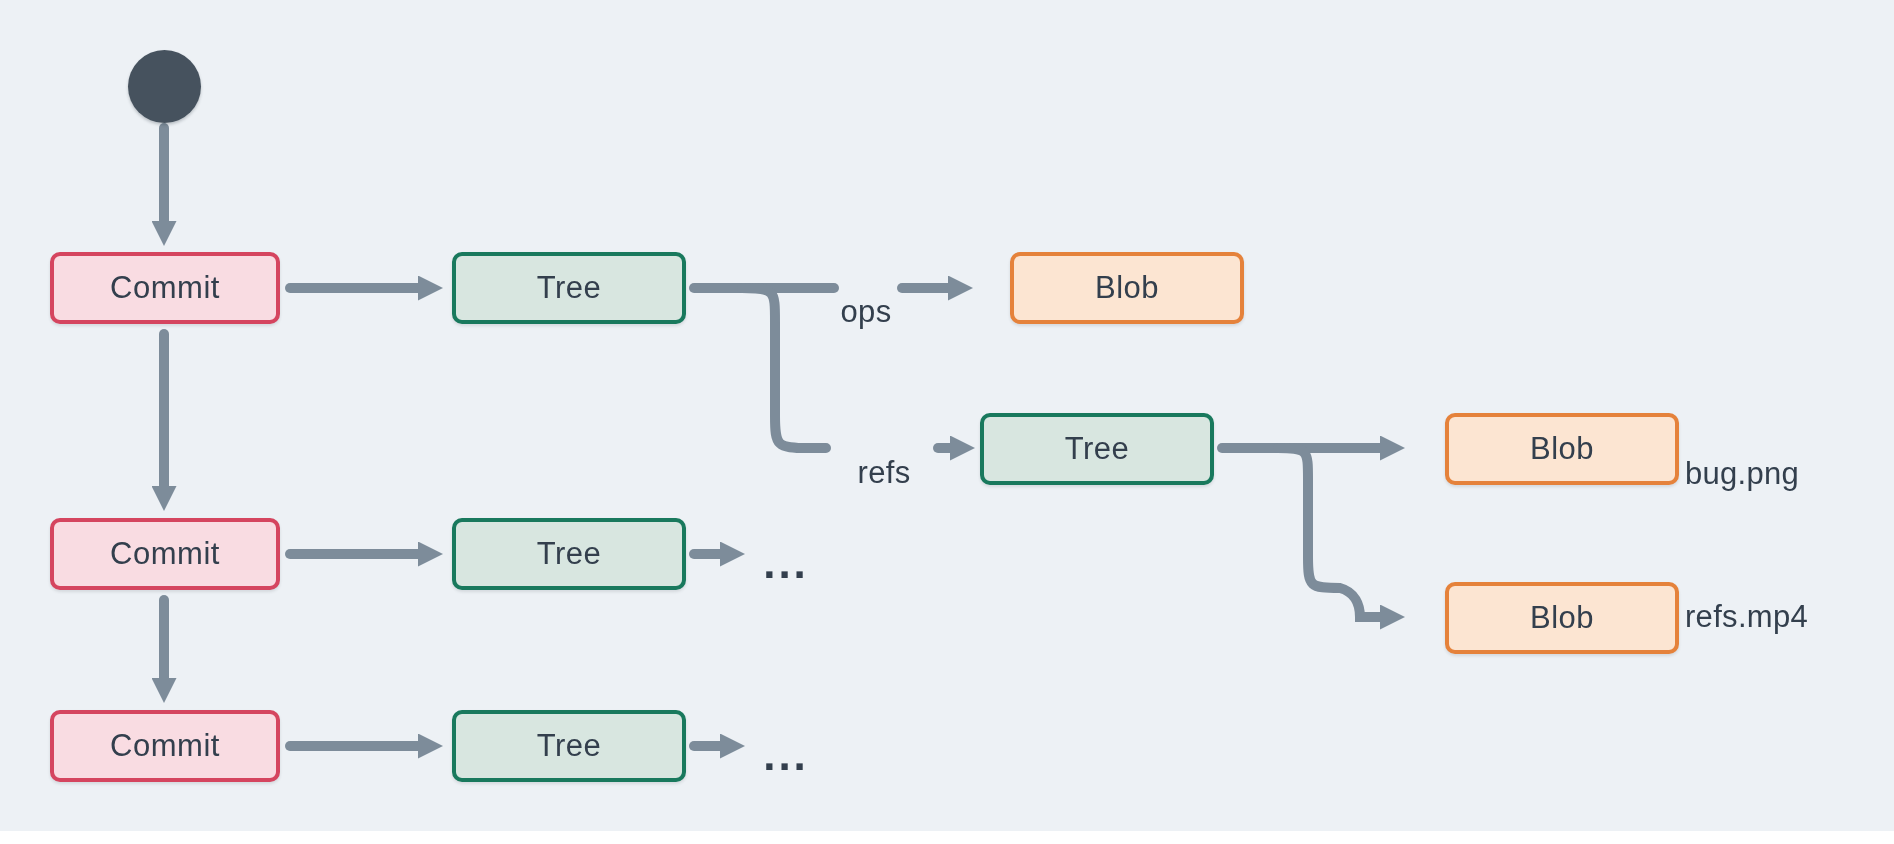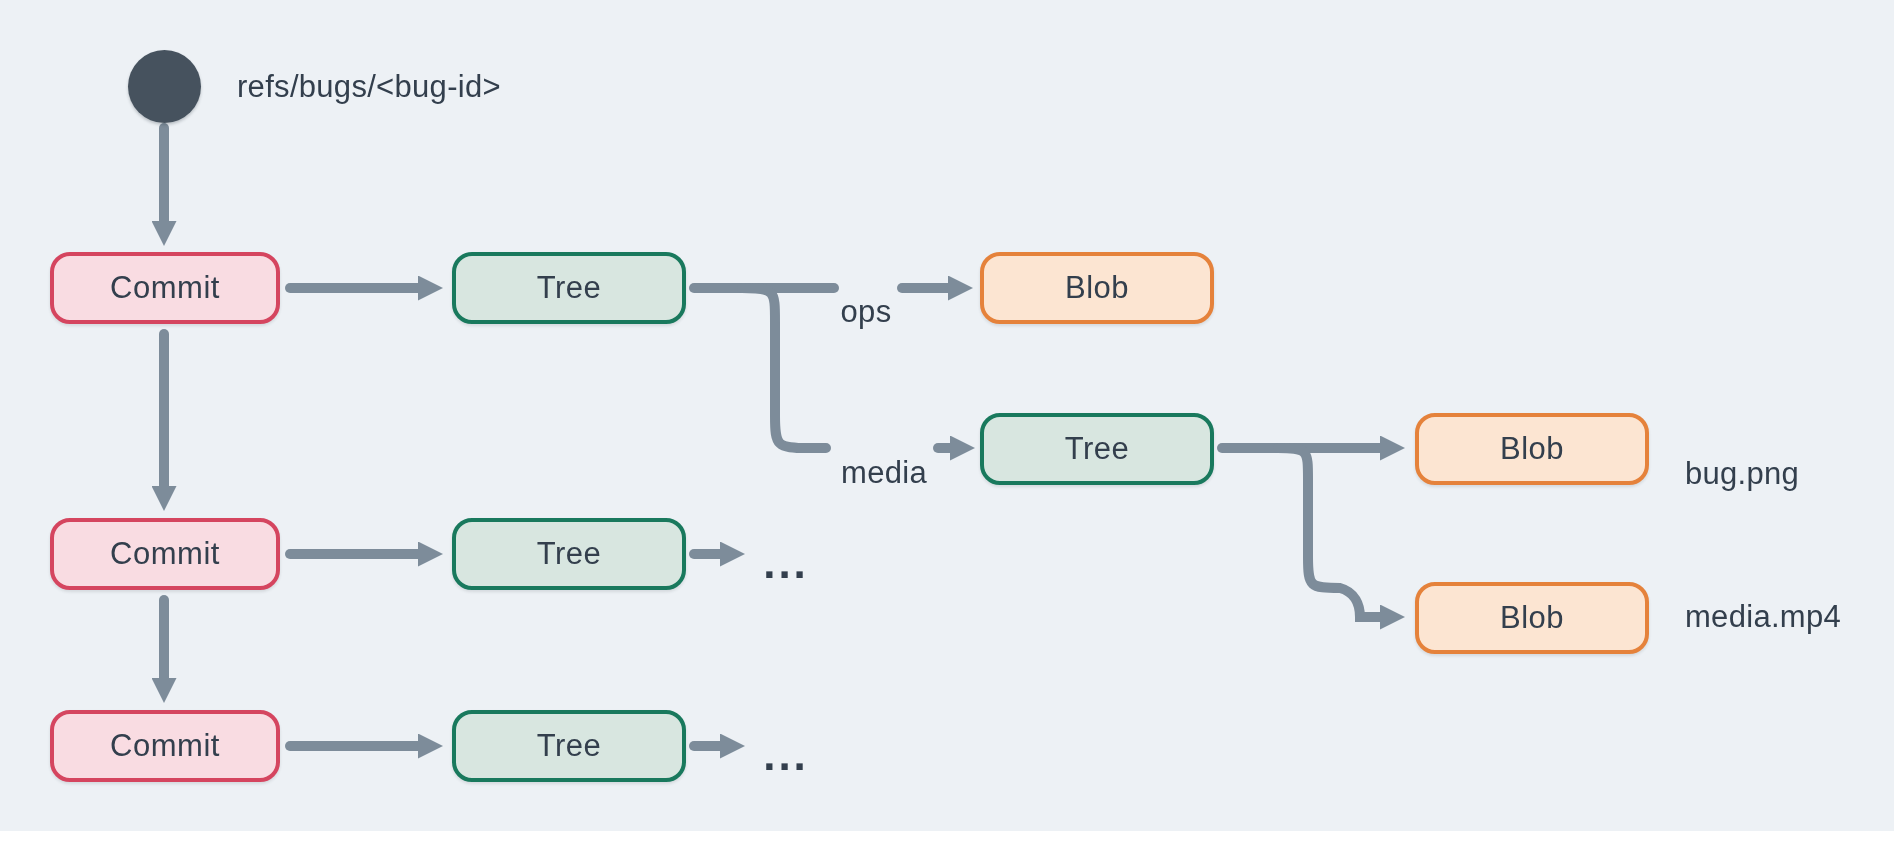--- a/index.html
+++ b/index.html
@@ -22,27 +22,27 @@
   svg.wires{position:absolute; inset:0; width:1894px; height:844px; pointer-events:none;}
   .connector{stroke:var(--arrow); stroke-width:10; fill:none; stroke-linecap:round;}
   .arrowhead{fill:var(--arrow);}
   .ref-circle{
     position:absolute; left:128px; top:50px; width:73px; height:73px;
     border-radius:50%; background:var(--ref-circle);
     box-shadow:0 2px 3px rgba(40,50,60,.25);
   }
   .node{
     position:absolute; display:flex; align-items:center; justify-content:center;
-    border-radius:20px; border:4px solid; box-sizing:border-box;
+    border-radius:10px; border:4px solid; box-sizing:border-box;
     font-size:31px; font-weight:500; color:var(--text); letter-spacing:.5px;
     box-shadow:0 2px 3px rgba(40,50,60,.12);
   }
   .node.commit{background:var(--commit-fill); border-color:var(--commit-border);}
   .node.tree{background:var(--tree-fill); border-color:var(--tree-border);}
-  .node.blob{background:var(--blob-fill); border-color:var(--blob-border);}
+  .node.blob{background:var(--blob-fill); border-color:var(--blob-border);margin-left:30px;}
   .lbl{
     position:absolute; color:var(--text); font-size:31px; white-space:nowrap;
     transform:translateY(-50%); letter-spacing:.3px;
   }
   .lbl.centered{transform:translate(-50%,-50%);margin-top:24px;}
   .ellipsis{
     position:absolute; color:var(--text); font-size:44px; font-weight:700;
     letter-spacing:3px; line-height:1; transform:translate(-50%,-50%);
   }
 </style>
@@ -74,46 +74,45 @@
     <path class="connector" d="M164,334 L164,486" marker-end="url(#ah)"></path>
     <path class="connector" d="M290,554 L418,554" marker-end="url(#ah)"></path>
     <path class="connector" d="M694,554 L720,554" marker-end="url(#ah)"></path>
 
     <path class="connector" d="M164,600 L164,678" marker-end="url(#ah)"></path>
     <path class="connector" d="M290,746 L418,746" marker-end="url(#ah)"></path>
     <path class="connector" d="M694,746 L720,746" marker-end="url(#ah)"></path>
   </svg>
 
   <div class="ref-circle"></div>
-  <div class="lbl" style="left:237px; top:87px;">refs/bugs/&lt;bug-id&gt;</div>
 
   <div class="node commit" style="left:50px; top:252px; width:230px; height:72px;">
     <span>Commit</span>
   </div>
   <div class="node tree" style="left:452px; top:252px; width:234px; height:72px;">
     <span>Tree</span>
   </div>
   <div class="lbl centered" style="left:866px; top:288px;">ops</div>
   <div class="node blob" style="left:980px; top:252px; width:234px; height:72px;">
     <span>Blob</span>
   </div>
 
-  <div class="lbl centered" style="left:884px; top:449px;">media</div>
+  <div class="lbl centered" style="left:884px; top:449px;">refs</div>
   <div class="node tree" style="left:980px; top:413px; width:234px; height:72px;">
     <span>Tree</span>
   </div>
   <div class="node blob" style="left:1415px; top:413px; width:234px; height:72px;">
     <span>Blob</span>
   </div>
   <div class="lbl" style="left:1685px; top:449px;margin-top:25px;">bug.png</div>
 
   <div class="node blob" style="left:1415px; top:582px; width:234px; height:72px;">
     <span>Blob</span>
   </div>
-  <div class="lbl" style="left:1685px; top:617px;">media.mp4</div>
+  <div class="lbl" style="left:1685px; top:617px;">refs.mp4</div>
 
   <div class="node commit" style="left:50px; top:518px; width:230px; height:72px;">
     <span>Commit</span>
   </div>
   <div class="node tree" style="left:452px; top:518px; width:234px; height:72px;">
     <span>Tree</span>
   </div>
   <div class="ellipsis" style="left:786px; top:563px;">...</div>
 
   <div class="node commit" style="left:50px; top:710px; width:230px; height:72px;">

